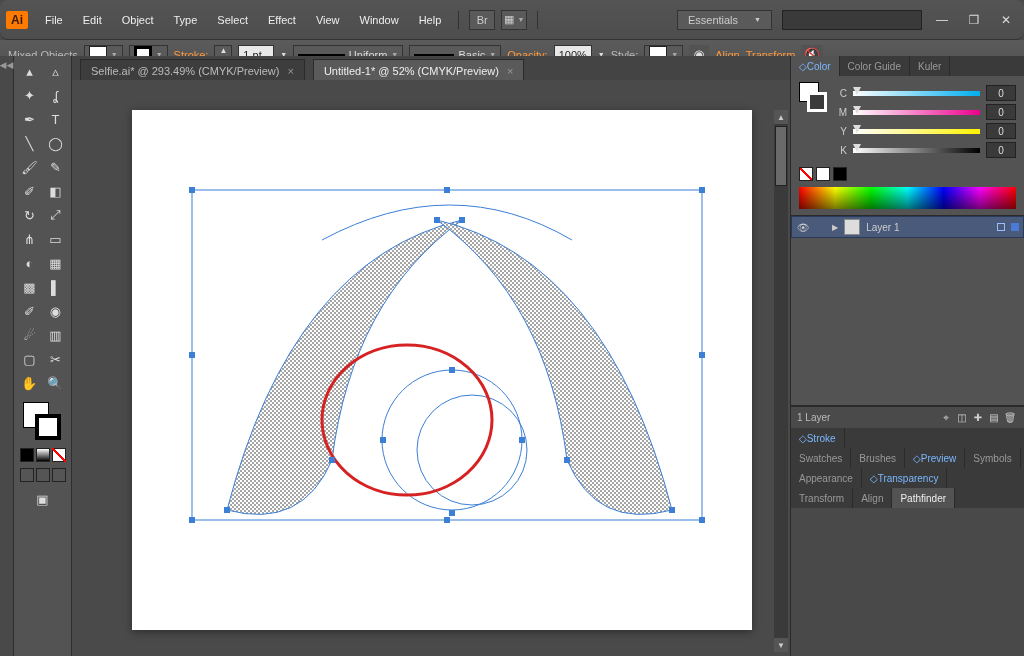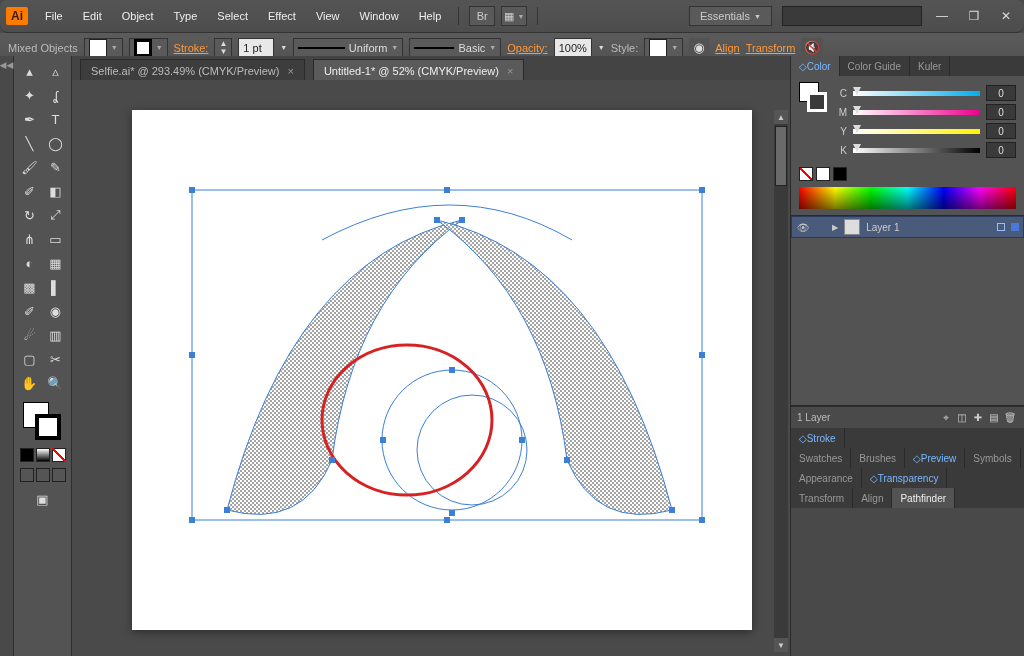--- a/index.html
+++ b/index.html
@@ -1,25 +1,25 @@
 <!DOCTYPE html>
 <html><head>
 <meta charset="utf-8">
 <style>
 * { margin: 0; padding: 0; box-sizing: border-box; user-select: none; }
 body { font-family: "Segoe UI", Tahoma, sans-serif; font-size: 11px; background: #4a4a4a; color: #ccc; width: 1024px; height: 656px; overflow: hidden; position: relative; }
 
 
-#topbar { height: 21px; background: linear-gradient(#545454,#4d4d4d); display: flex; align-items: center; padding: 16px 6px; gap: 2px; border-bottom: 1px solid #333; border-radius: 8px; }
+#topbar { height: 40px; background: linear-gradient(#545454,#4d4d4d); display: flex; align-items: center; padding: 4px 6px; gap: 2px; border-bottom: 1px solid #333; border-radius: 8px; }
 #app-icon { width: 22px; height: 18px; background: #ff7b00; color: #3a1a00; font-weight: bold; font-size: 12px; display: flex; align-items: center; justify-content: center; border-radius: 2px; margin-right: 6px; }
 .menu-item { padding: 3px 9px; color: #eee; cursor: default; }
 .top-sep { width: 1px; height: 18px; background: #333; margin: 0 6px; }
 .top-btn { width: 26px; height: 20px; border: 1px solid #333; background: #5a5a5a; display: flex; align-items: center; justify-content: center; margin: 0 2px; }
 .top-dd::after { content: "▼"; font-size: 7px; margin-left: 3px; color: #aaa; }
-#ws-switch { margin-left: auto; padding: 3px 10px; border: 1px solid #333; background: #5a5a5a; display: flex; align-items: center; gap: 4px; }
+#ws-switch { margin-left: auto; padding: 3px 10px; border: 1px solid #333; background: #5a5a5a; display: flex; align-items: center; gap: 16px; }
 #searchbox { width: 140px; height: 20px; background: #3a3a3a; border: 1px solid #222; margin-left: 8px; }
 .win-btn { width: 24px; height: 16px; margin-left: 6px; color: #ddd; display: flex; align-items: center; justify-content: center; font-size: 12px; }
 
 
 #ctrlbar { height: 30px; background: linear-gradient(#5b5b5b,#525252); display: flex; align-items: center; padding: 0 8px; gap: 6px; border-bottom: 1px solid #333; font-size: 11px; color: #ddd; }
 #ctrlbar .lbl { color: #bbb; }
 #ctrlbar .lbl.orange { color: #ff9a3c; text-decoration: underline; }
 .swatch { width: 18px; height: 18px; border: 1px solid #222; background: #fff; }
 .combo { height: 20px; border: 1px solid #333; background: #5a5a5a; display: flex; align-items: center; padding: 0 4px; gap: 4px; }
 .combo .dd { font-size: 7px; color: #aaa; }

